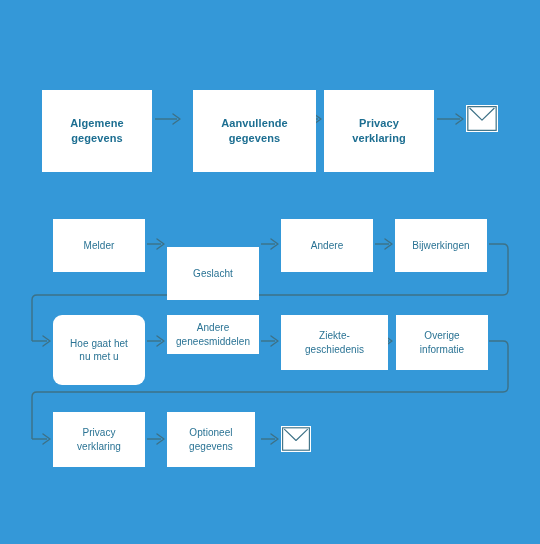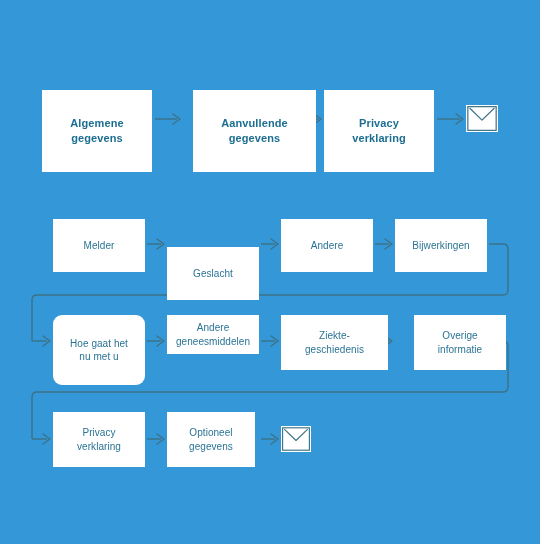--- a/index.html
+++ b/index.html
@@ -158,21 +158,21 @@
       </div>
       <div class="node step" style="left: 53px; top: 315px; width: 92px; height: 70px; border-radius: 9px;">
         <span class="label"><span>Hoe gaat het</span><br><span>nu met u</span></span>
       </div>
       <div class="node step" style="left: 167px; top: 315px; width: 92px; height: 39px;">
         <span class="label"><span>Andere</span><br><span>geneesmiddelen</span></span>
       </div>
       <div class="node step" style="left: 281px; top: 315px; width: 107px; height: 55px;">
         <span class="label"><span>Ziekte-</span><br><span>geschiedenis</span></span>
       </div>
-      <div class="node step" style="left: 414px; top: 315px; width: 92px; height: 55px;">
+      <div class="node step" style="left: 396px; top: 315px; width: 92px; height: 55px;">
         <span class="label"><span>Overige</span><br><span>informatie</span></span>
       </div>
       <div class="node step" style="left: 53px; top: 412px; width: 92px; height: 55px;">
         <span class="label"><span>Privacy</span><br><span>verklaring</span></span>
       </div>
       <div class="node step" style="left: 167px; top: 412px; width: 88px; height: 55px;">
         <span class="label"><span>Optioneel</span><br><span>gegevens</span></span>
       </div>
       <div class="envelope" style="left: 281px; top: 426px; width: 30px; height: 26px;">
         <svg viewBox="0 0 32 27" xmlns="http://www.w3.org/2000/svg">

